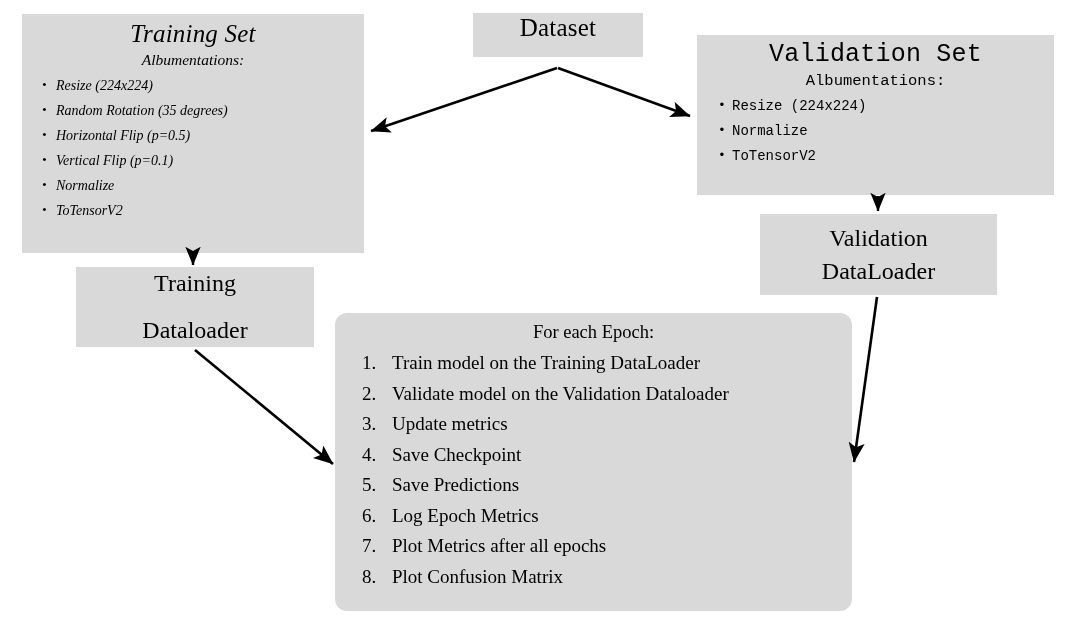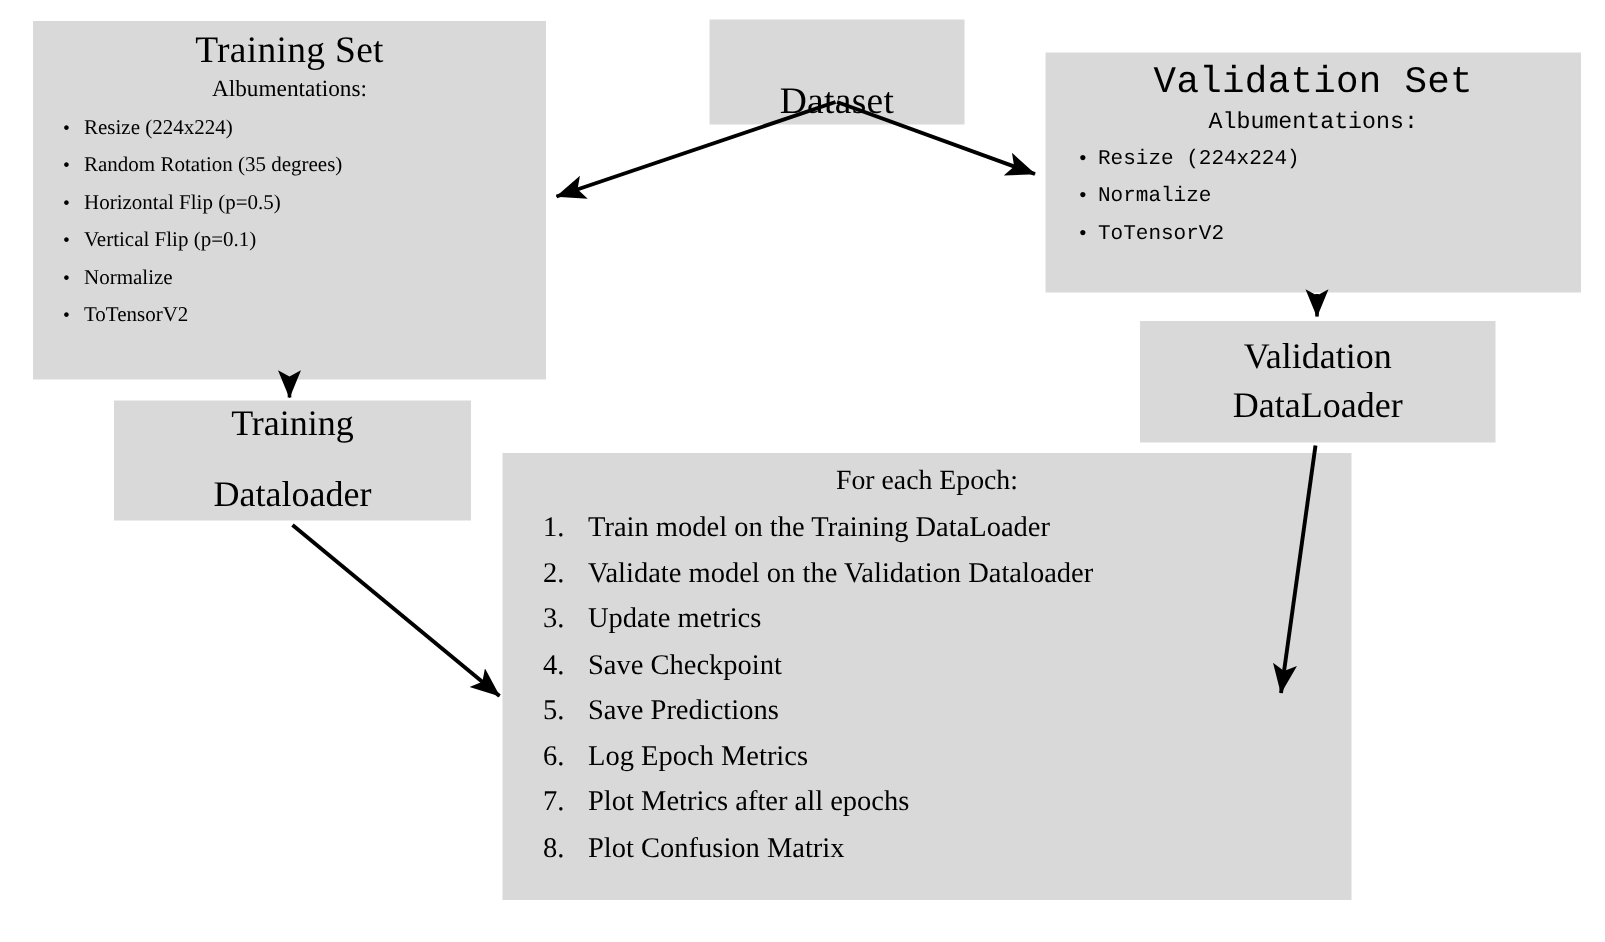--- a/index.html
+++ b/index.html
@@ -55,28 +55,29 @@
     position: absolute;
     left: 0;
     top: -1px;
     font-size: 13px;
   }
   
   #training-set-box {
     left: 22px; top: 14px;
     width: 342px; height: 239px;
     padding: 4px 0 0 0;
+    font-style: italic;
   }
   #training-set-box ul.aug-list { margin-left: 20px; }
 
   #dataset-box {
     left: 473px; top: 13px;
-    width: 170px; height: 70px;
+    width: 170px; height: 44px;
     display: flex;
-    align-items: flex-end;
+    align-items: flex-start;
     justify-content: center;
   }
   #dataset-box .box-title { font-size: 25px; line-height: 30px; }
 
   #validation-set-box {
     left: 697px; top: 35px;
     width: 357px; height: 160px;
     padding: 4px 0 0 0;
     font-family: Liberation Mono, monospace;
   }
@@ -99,23 +100,24 @@
     justify-content: center;
     font-family: Liberation Serif, serif;
   }
   .dl-line {
     font-size: 24px;
     line-height: 33px;
     text-align: center;
   }
 
   #epoch-box {
-    left: 335px; top: 302px;
-    width: 566px; height: 298px;
+    left: 335px; top: 313px;
+    width: 517px; height: 298px;
     padding: 7px 0 0 0;
+    border-radius: 12px;
   }
   #epoch-header {
     text-align: center;
     font-size: 18.5px;
     line-height: 25px;
   }
   ol.epoch-list {
     list-style: none;
     margin: 3px 0 0 0;
     padding: 0 0 0 27px;

